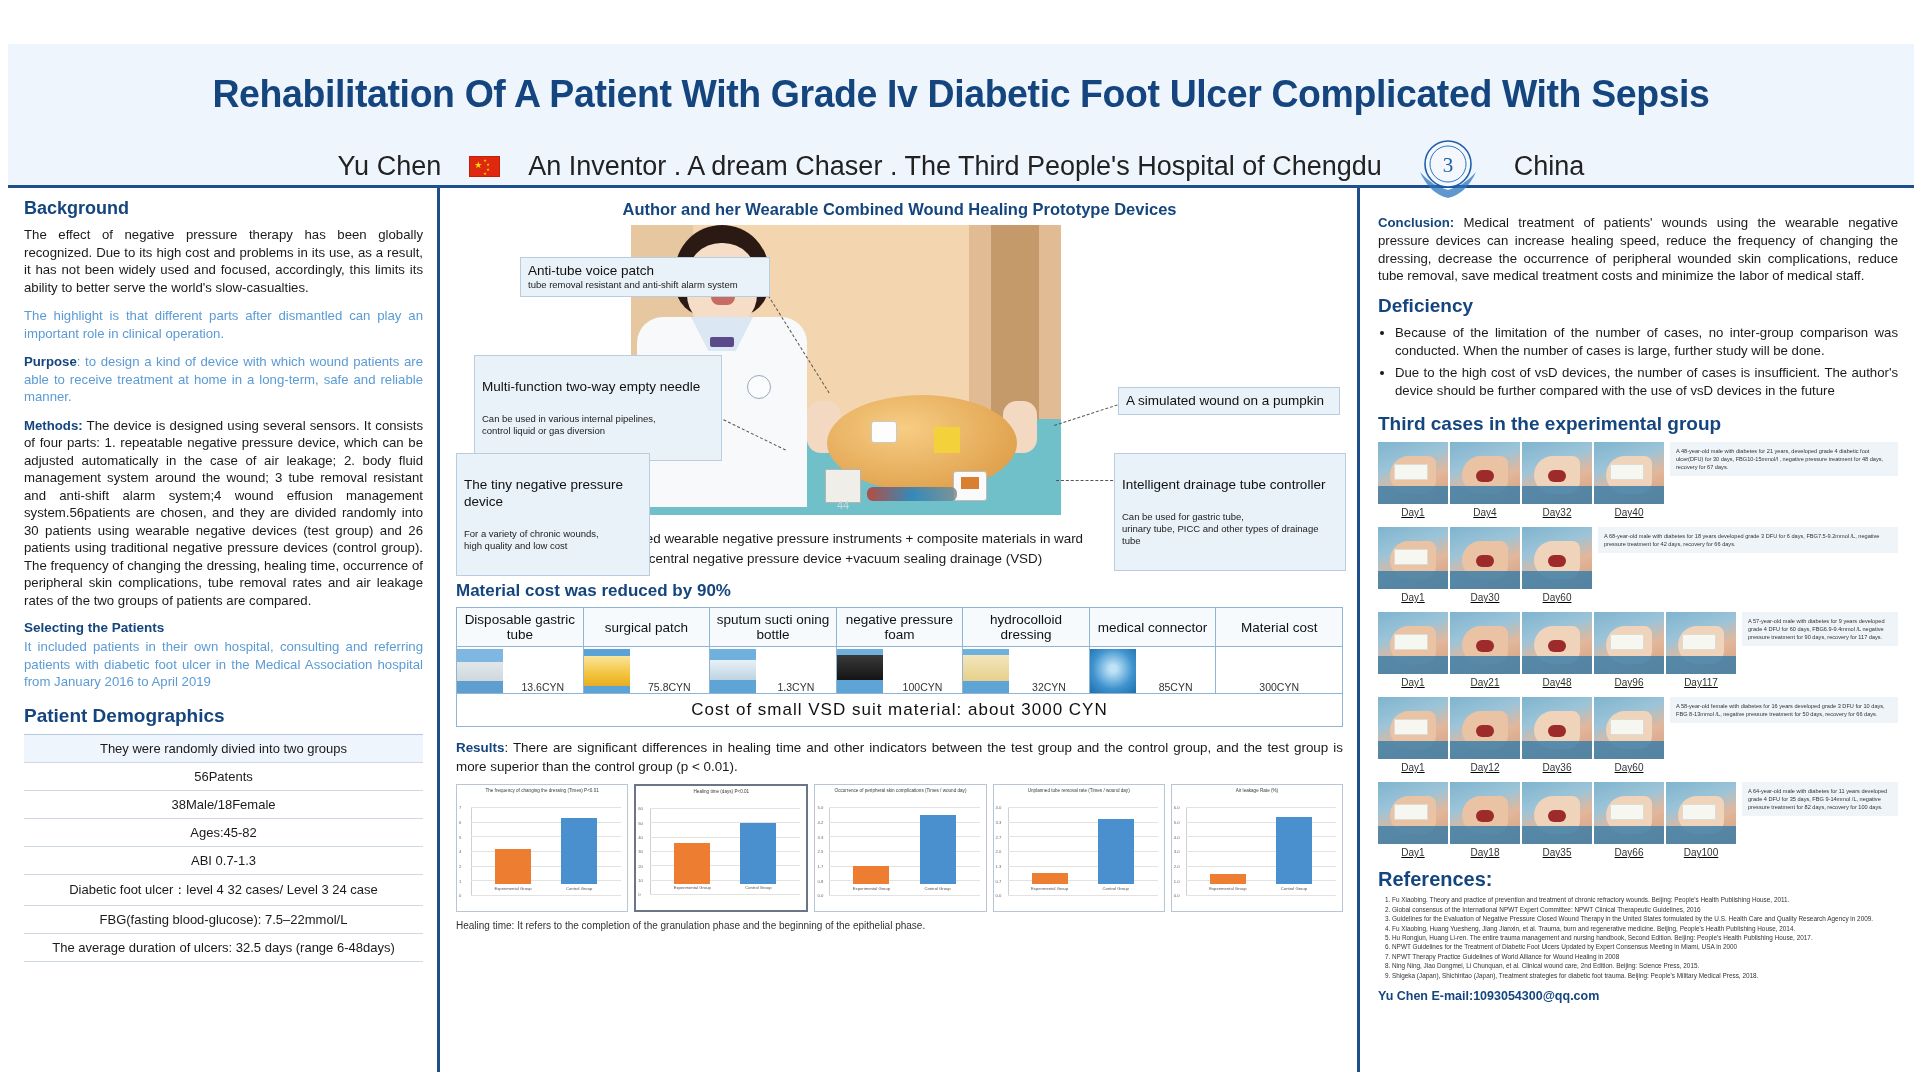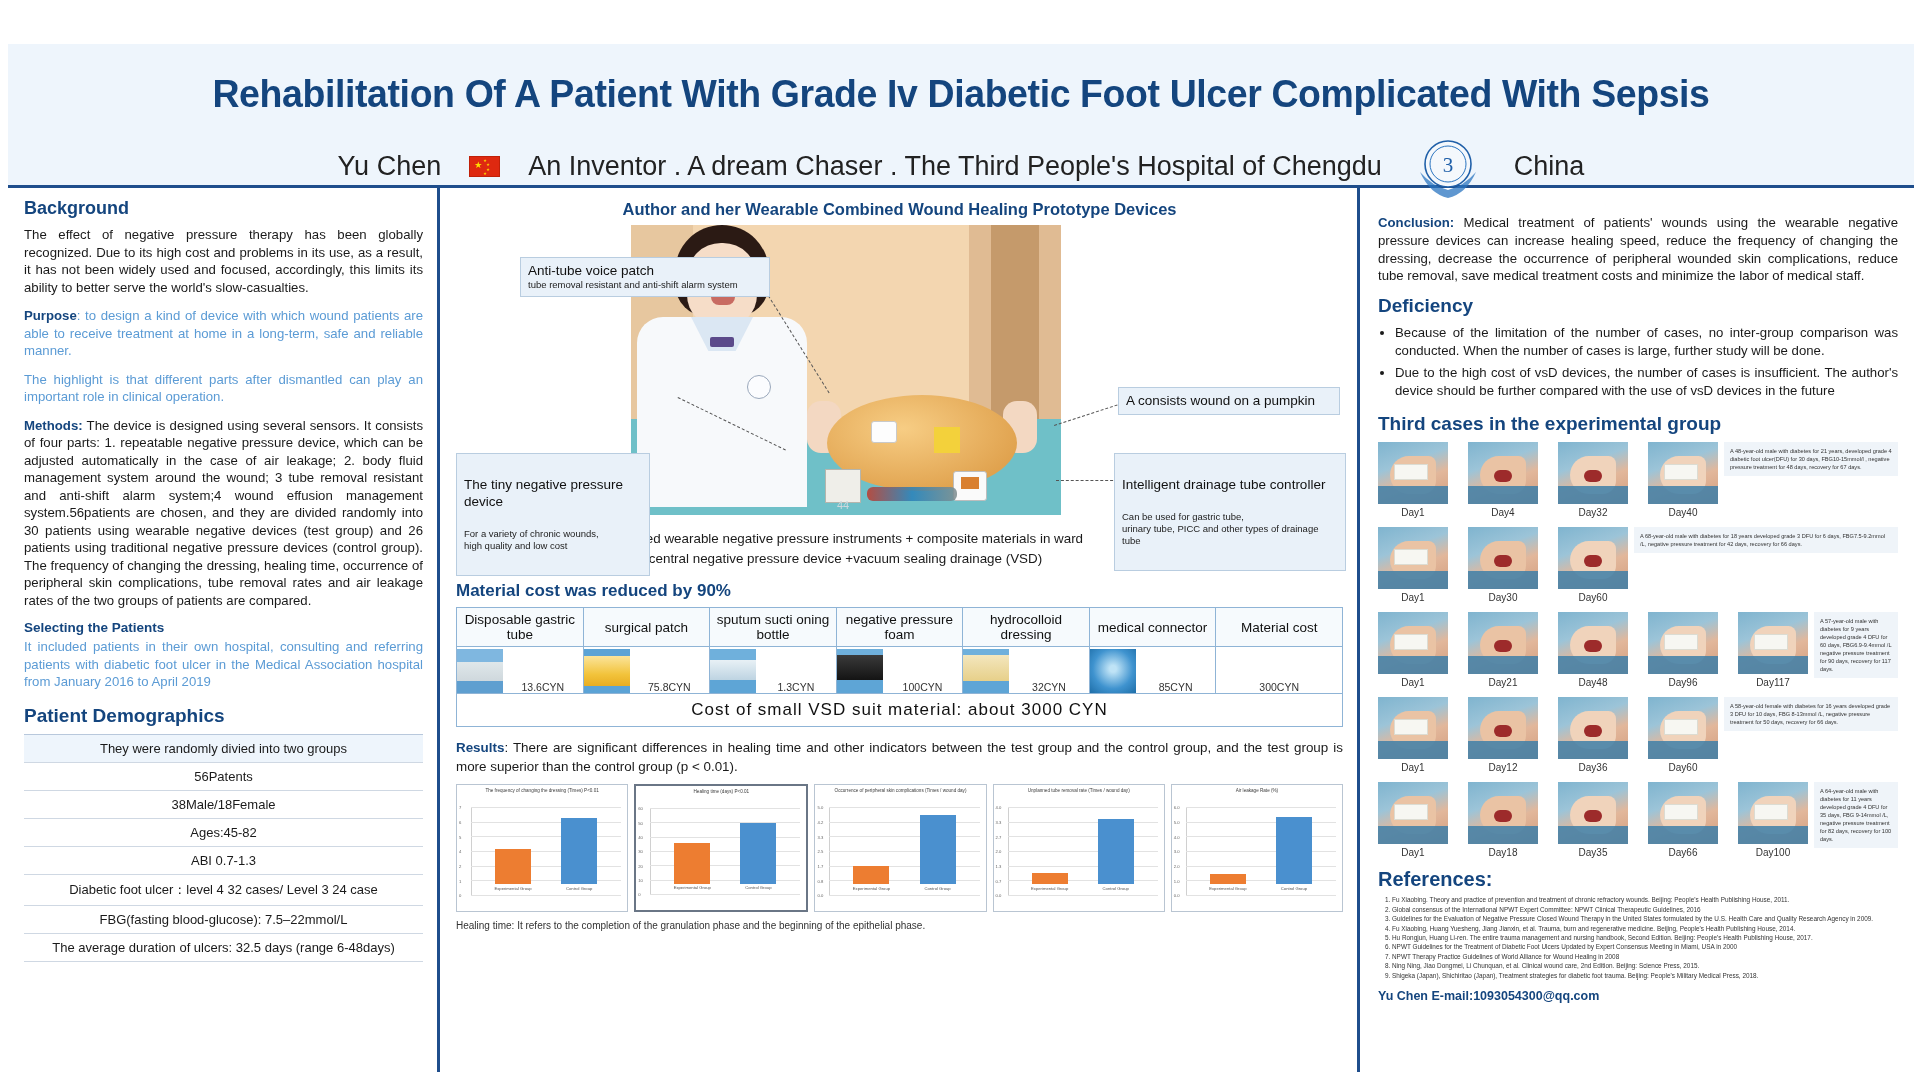--- a/index.html
+++ b/index.html
@@ -271,21 +271,21 @@
 
   
   p.rbody {
     font-size: 13.2px; line-height: 17.8px; color:#1a1a1a;
     margin: 16px 0 10px 0; text-align: justify;
   }
   ul.defic { margin: 4px 0 0 0; padding-left: 17px; }
   ul.defic li { font-size: 13.2px; line-height: 17.8px; color:#1a1a1a; margin-bottom: 4px; text-align: justify;}
 
   .case-row { display:flex; gap:6px; margin-bottom: 9px; align-items:flex-start; }
-  .case-imgs { display:flex; gap:20px; }
+  .case-imgs { display:flex; gap:2px;text-decoration:underline; }
   .case-cell { width: 70px; }
   .case-img {
     width:70px; height: 62px;
     background: linear-gradient(160deg,#7fb4cf 0%, #9cc4d8 35%, #e2b79b 60%, #d39d7d 100%);
     position: relative; overflow:hidden;
   }
   .case-img .foot {
     position:absolute; left:12px; top:14px; width:46px; height:38px;
     background:#eac3a4; border-radius: 20px 8px 14px 20px;
   }
@@ -332,22 +332,22 @@
       <span>China</span>
     </div>
   </div>
 
   <div class="columns">
 
     <div class="col-left">
       <h2 class="sect">Background</h2>
       <p class="body">The effect of negative pressure therapy has been globally recognized. Due to its high cost and problems in its use, as a result, it has not been widely used and focused, accordingly, this limits its ability to better serve the world's slow-casualties.</p>
 
+      <p class="body lt">The highlight is that different parts after dismantled can play an important role in clinical operation.</p>
       <p class="body lt"><span class="lbl-dk">Purpose</span><span>: to design a kind of device with which wound patients are able to receive treatment at home in a long-term, safe and reliable manner.</span></p>
-      <p class="body lt">The highlight is that different parts after dismantled can play an important role in clinical operation.</p>
 
       <p class="body"><span class="lbl-dk">Methods:</span><span> The device is designed using several sensors. It consists of four parts: 1. repeatable negative pressure device, which can be adjusted automatically in the case of air leakage; 2. body fluid management system around the wound; 3 tube removal resistant and anti-shift alarm system;4 wound effusion management system.56patients are chosen, and they are divided randomly into 30 patients using wearable negative devices (test group) and 26 patients using traditional negative pressure devices (control group). The frequency of changing the dressing, healing time, occurrence of peripheral skin complications, tube removal rates and air leakage rates of the two groups of patients are compared.</span></p>
 
       <div class="lbl-dk" style="font-size:13.5px;margin-bottom:3px">Selecting the Patients</div>
       <p class="body lt">It included patients in their own hospital, consulting and referring patients with diabetic foot ulcer in the Medical Association hospital from January 2016 to April 2019</p>
 
       <h2 class="h-blue-big">Patient Demographics</h2>
       <table class="demo">
         <tbody>
           <tr>
@@ -416,29 +416,34 @@
         <div class="lead" style="left:310px;top:66px;width:120px;transform:rotate(58deg);"></div>
         <div class="lead" style="left:222px;top:172px;width:120px;transform:rotate(26deg);"></div>
         <div class="lead" style="left:598px;top:200px;width:86px;transform:rotate(-18deg);"></div>
         <div class="lead" style="left:600px;top:255px;width:62px;"></div>
 
         <div class="callout" style="left:64px;top:32px;width:250px;">
           <div class="c-t">Anti-tube voice patch</div>
           <div class="c-s">tube removal resistant and anti-shift alarm system</div>
         </div>
 
+        <div class="callout" style="left:18px;top:130px;width:248px;white-space:pre-line;">
+          <div class="c-t">Multi-function two-way empty needle</div>
+          <div class="c-s">Can be used in various internal pipelines,
+control liquid or gas diversion</div>
+        </div>
 
         <div class="callout" style="left:0px;top:228px;width:194px;white-space:pre-line;">
           <div class="c-t">The tiny negative pressure device</div>
           <div class="c-s">For a variety of chronic wounds,
 high quality and low cost</div>
         </div>
 
         <div class="callout" style="left:662px;top:162px;width:222px;">
-          <div class="c-t">A consists wound on a pumpkin</div>
+          <div class="c-t">A simulated wound on a pumpkin</div>
         </div>
 
         <div class="callout" style="left:658px;top:228px;width:232px;white-space:pre-line;">
           <div class="c-t">Intelligent drainage tube controller</div>
           <div class="c-s">Can be used for gastric tube,
 urinary tube, PICC and other types of drainage tube</div>
         </div>
       </div>
 
       <p class="grp-line" style="margin-top:14px">Experimental group: Patients used wearable negative pressure instruments + composite materials in ward</p>

